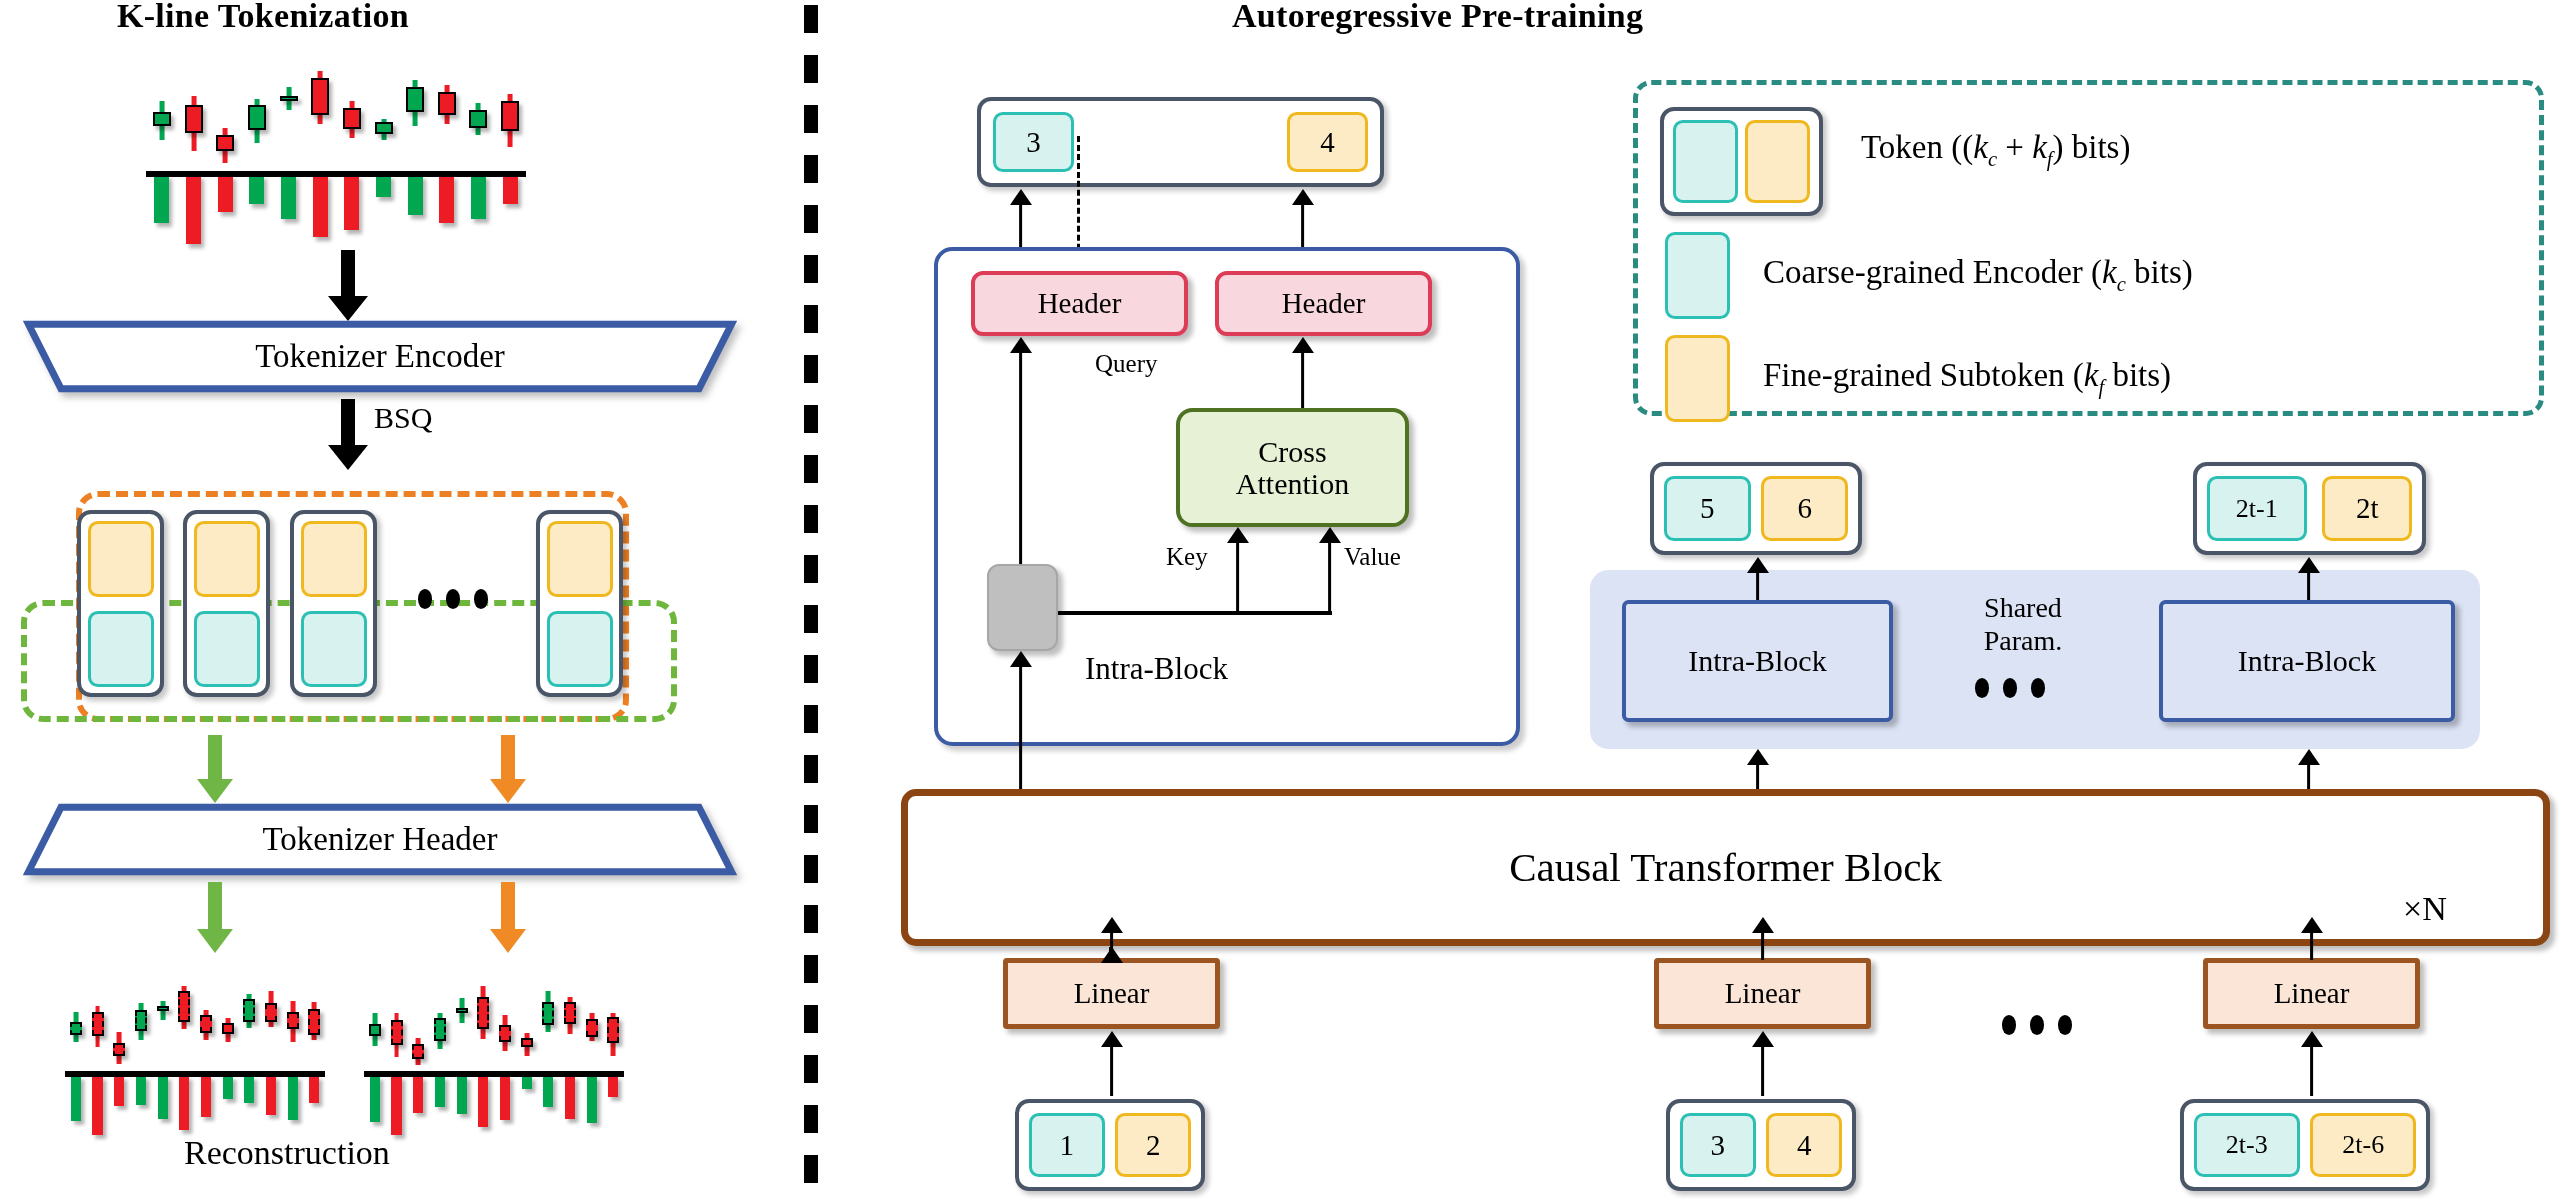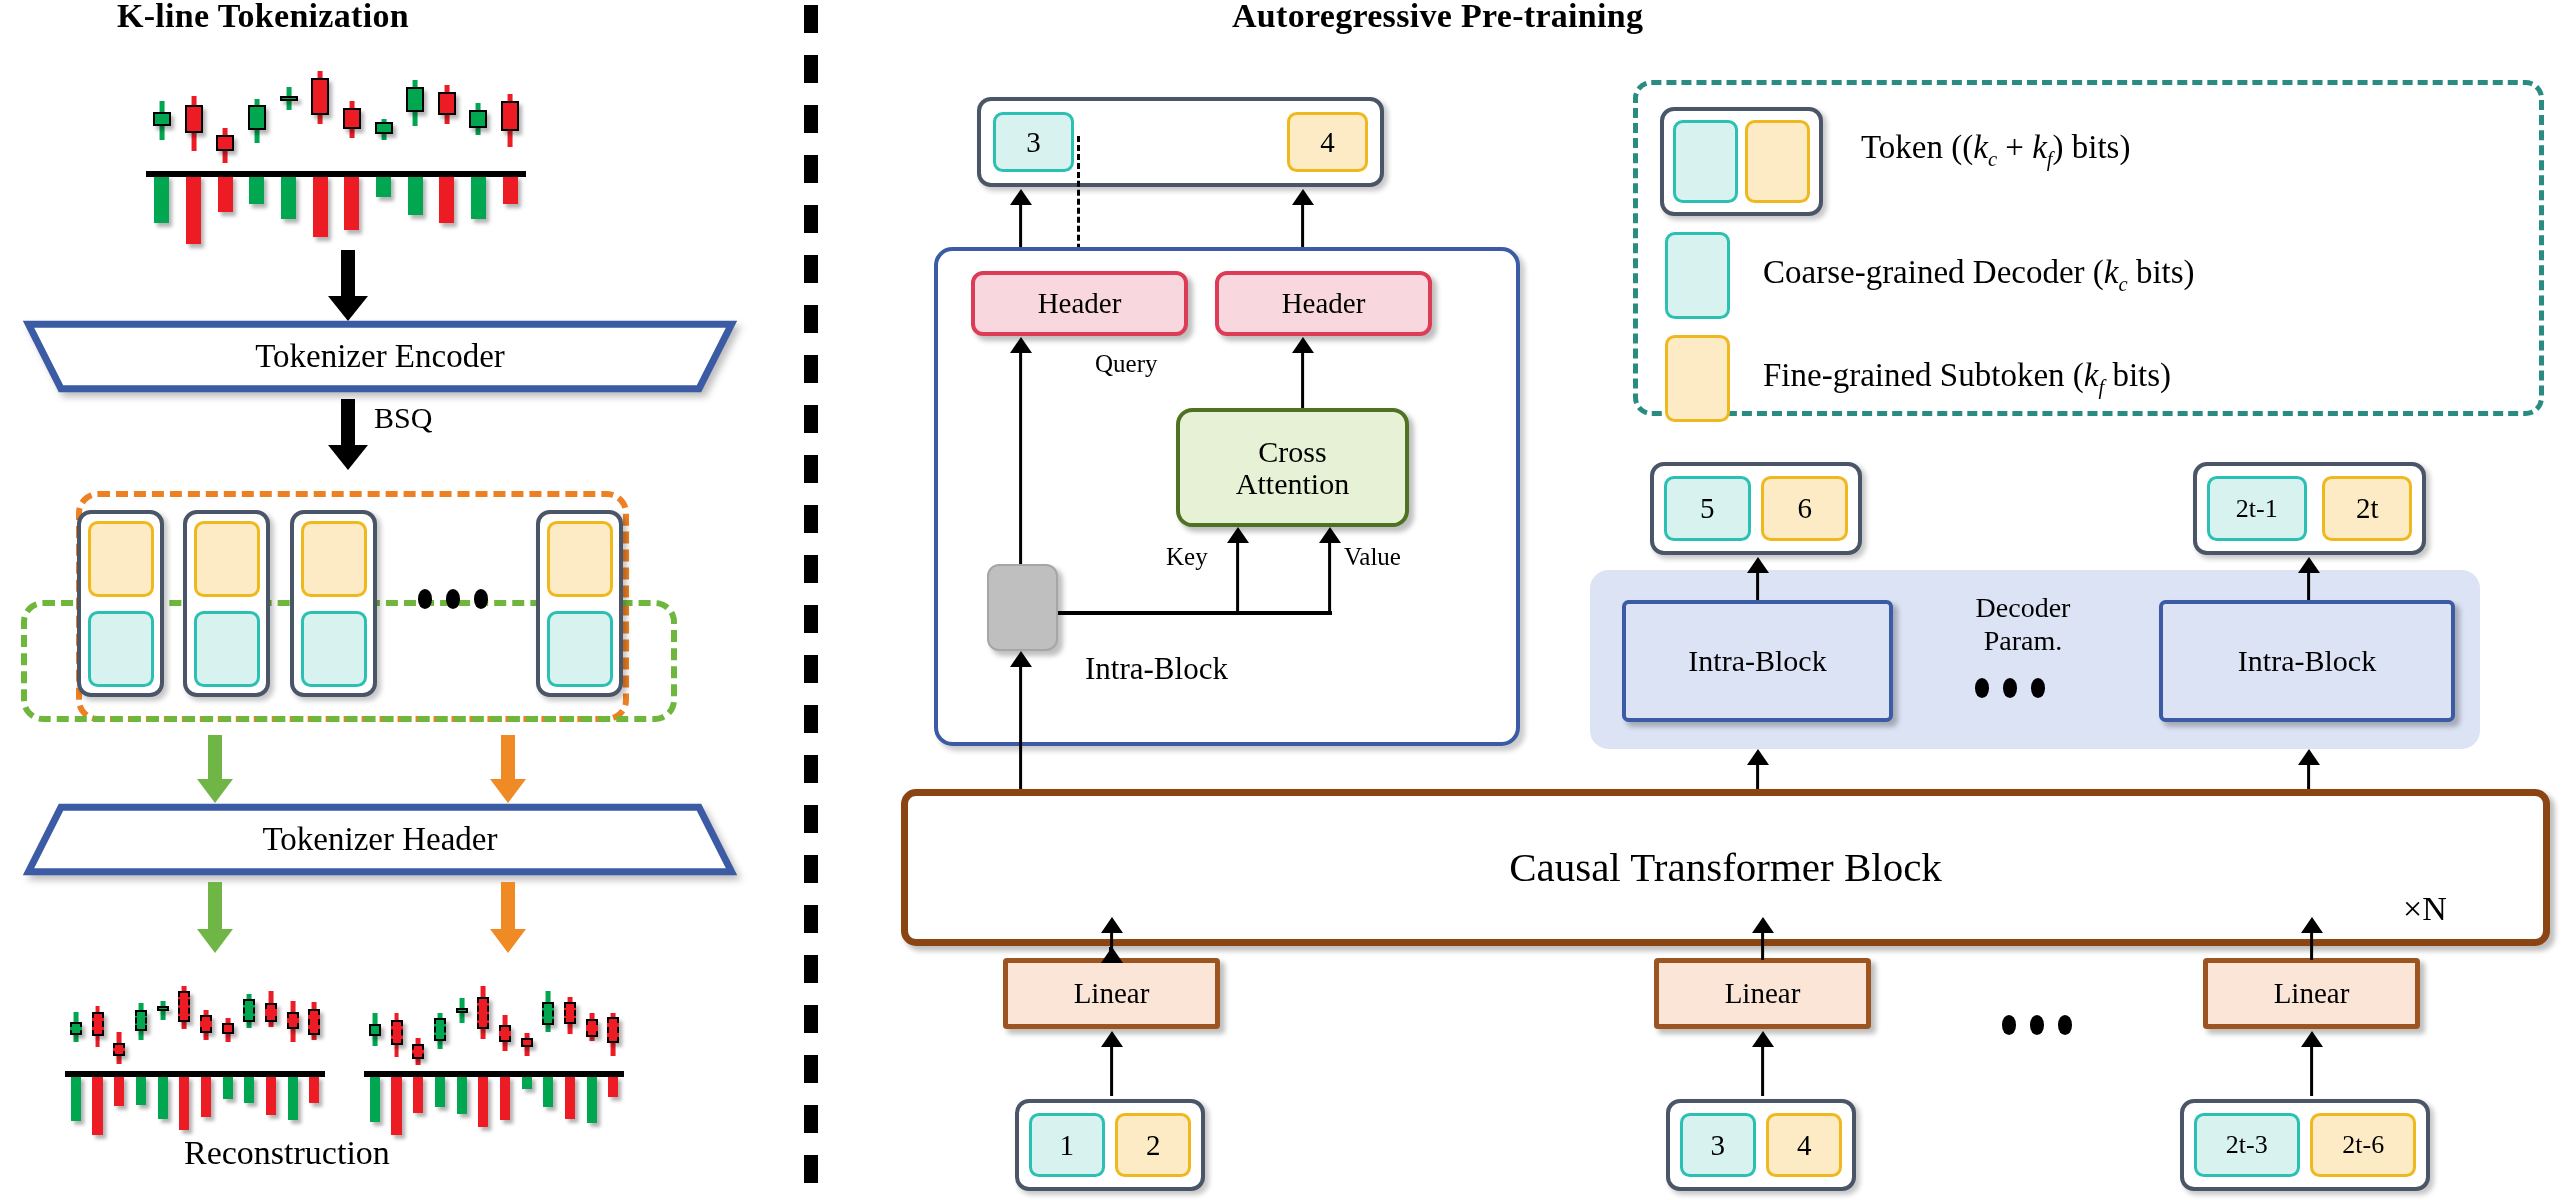--- a/index.html
+++ b/index.html
@@ -430,21 +430,21 @@
 <div class="token-outer" style="left:1660px;top:107px;width:163px;height:109px;">
   <div class="sub coarse" style="left:8.7px;top:8.7px;width:65px;bottom:8.7px;"></div>
   <div class="sub fine" style="right:8.7px;top:8.7px;width:65px;bottom:8.7px;"></div>
 </div>
 <div class="abs" style="left:1861px;top:129px;font-size:33px;white-space:nowrap;">
   <span>Token ((</span><i style="font-style:italic;">k</i><sub style="font-style:italic;font-size:20.6px;">c</sub><span> + </span><i style="font-style:italic;">k</i><sub style="font-style:italic;font-size:20.6px;">f</sub><span>) bits)</span>
 </div>
 
 <div class="sub coarse" style="left:1665px;top:232px;width:65px;height:87px;"></div>
 <div class="abs" style="left:1763px;top:254px;font-size:33px;white-space:nowrap;">
-  <span>Coarse-grained Decoder (</span><i style="font-style:italic;">k</i><sub style="font-style:italic;font-size:20.6px;">c</sub><span> bits)</span>
+  <span>Coarse-grained Encoder (</span><i style="font-style:italic;">k</i><sub style="font-style:italic;font-size:20.6px;">c</sub><span> bits)</span>
 </div>
 
 <div class="sub fine" style="left:1665px;top:335px;width:65px;height:87px;"></div>
 <div class="abs" style="left:1763px;top:357px;font-size:33px;white-space:nowrap;">
   <span>Fine-grained Subtoken (</span><i style="font-style:italic;">k</i><sub style="font-style:italic;font-size:20.6px;">f</sub><span> bits)</span>
 </div>
 
 <div class="token-outer" style="left:1650px;top:462px;width:212px;height:93px;">
   <div class="sub coarse" style="left:9.8px;top:9.8px;width:87px;bottom:9.8px;">5</div>
   <div class="sub fine" style="right:9.8px;top:9.8px;width:87px;bottom:9.8px;">6</div>
@@ -452,21 +452,21 @@
 <div class="token-outer" style="left:2193px;top:462px;width:233px;height:93px;">
   <div class="sub coarse" style="left:9.8px;top:9.8px;width:100px;bottom:9.8px;font-size:26px;">2t-1</div>
   <div class="sub fine" style="right:9.8px;top:9.8px;width:90px;bottom:9.8px;">2t</div>
 </div>
 
 <div class="shared-band" style="left:1590px;top:570px;width:890px;height:179px;"></div>
 <div class="blk intra" style="left:1622px;top:600px;width:271px;height:122px;">Intra-Block</div>
 <div class="blk intra" style="left:2159px;top:600px;width:296px;height:122px;">Intra-Block</div>
 
 <div class="abs ctr" style="left:1931px;top:581px;width:184px;height:87px;flex-direction:column;font-size:28px;line-height:1.15;">
-  <span>Decoder</span>
+  <span>Shared</span>
   <span>Param.</span>
 </div>
 <div class="dots" style="left:1975px;top:678px;">
     <i></i>
     <i></i>
     <i></i>
   </div>
 
 <div class="arr arrow-up-thin" style="left:1745px;top:557px;width:25px;height:43px;">
   <span class="shaft"></span>

